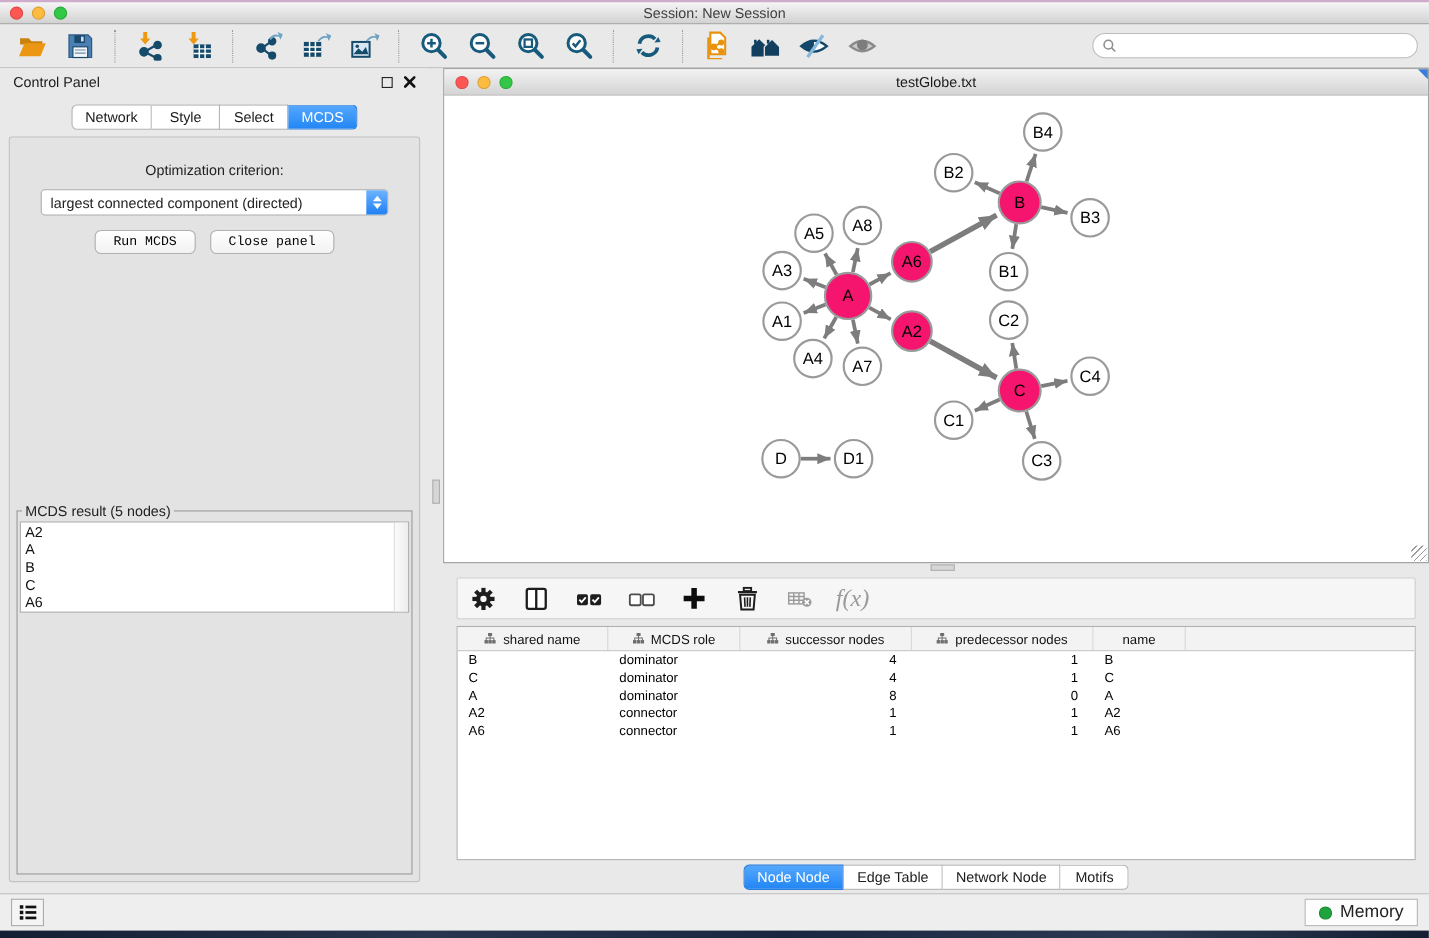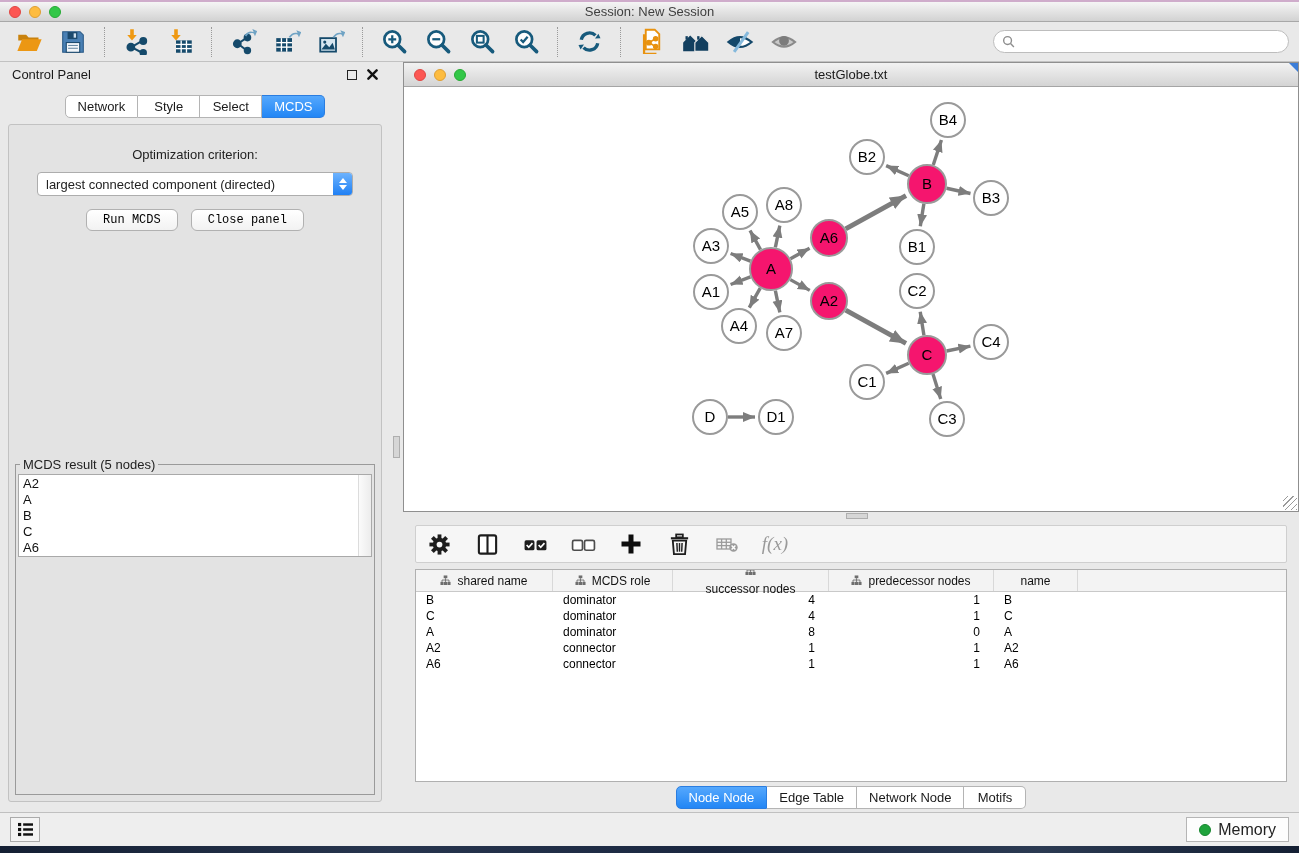--- a/index.html
+++ b/index.html
@@ -74,21 +74,21 @@
     background:repeating-linear-gradient(135deg, transparent 0 3px, #9a9a9a 3px 4px); }
   .h-gap { height:9px; position:relative; }
   .h-gap .handle { position:absolute; left:443px; top:1px; width:22px; height:6px; background:#d6d6d6; border:1px solid #aeaeae; }
 
   
   .table-panel { flex:1; display:flex; flex-direction:column; background:#e9e9e9; min-height:0; }
   .tp-header { height:23px; display:flex; align-items:center; padding:0 14px; }
   .tp-title { font-size:13px; }
   .tp-toolbar { margin:4px 12px 6px 12px; height:38px; background:#f6f6f6; border:1px solid #cfcfcf; border-radius:2px; display:flex; align-items:center; padding:0 10px; gap:22px; }
   .tpt-btn { width:26px; height:26px; display:flex; align-items:center; justify-content:center; cursor:default; }
-  .fx { font-family:"Liberation Serif", serif; font-style:italic; font-size:19px; color:#9a9a9a;text-align:center; }
+  .fx { font-family:"Liberation Serif", serif; font-style:italic; font-size:22px; color:#9a9a9a;text-align:center; }
   .tp-table { margin:0 12px; flex:1; background:#fff; border:1px solid #b0b0b0; overflow:hidden; display:flex; flex-direction:column; }
   .thead { display:flex; height:22px; background:#f3f3f3; border-bottom:1px solid #c9c9c9; }
   .th { display:flex; align-items:center; justify-content:center; gap:6px; font-size:12px; color:#111; border-right:1px solid #d8d8d8; position:relative; }
   .th .hicon { flex:0 0 auto; }
   .tbody { flex:1; }
   .tr { display:flex; height:16px; }
   .td { font-size:12px; color:#000; padding:0 4px; display:flex; align-items:center; }
   .td.num { justify-content:flex-end; padding-right:14px; }
   .td.txt { padding-left:10px; }
   .tp-tabs { height:30px; display:flex; align-items:center; justify-content:center; }
@@ -565,21 +565,21 @@
               <div class="th" style="width: 120px;">
                 <svg class="hicon" width="11" height="11" viewBox="0 0 12 12">
                   <rect x="4" y="0.5" width="4" height="3" fill="#6e6e6e"></rect>
                   <rect x="0.5" y="7.5" width="3.4" height="3.4" fill="#6e6e6e"></rect>
                   <rect x="8.1" y="7.5" width="3.4" height="3.4" fill="#6e6e6e"></rect>
                   <rect x="4.3" y="7.5" width="3.4" height="3.4" fill="#6e6e6e"></rect>
                   <path d="M6 3.5v2M2.2 7.5V5.5h7.6v2M6 5.5v2" stroke="#6e6e6e" stroke-width="1" fill="none"></path>
                 </svg>
                 <span>MCDS role</span>
               </div>
-              <div class="th" style="width: 156px; flex-direction: column;">
+              <div class="th" style="width: 156px;">
                 <svg class="hicon" width="11" height="11" viewBox="0 0 12 12">
                   <rect x="4" y="0.5" width="4" height="3" fill="#6e6e6e"></rect>
                   <rect x="0.5" y="7.5" width="3.4" height="3.4" fill="#6e6e6e"></rect>
                   <rect x="8.1" y="7.5" width="3.4" height="3.4" fill="#6e6e6e"></rect>
                   <rect x="4.3" y="7.5" width="3.4" height="3.4" fill="#6e6e6e"></rect>
                   <path d="M6 3.5v2M2.2 7.5V5.5h7.6v2M6 5.5v2" stroke="#6e6e6e" stroke-width="1" fill="none"></path>
                 </svg>
                 <span>successor nodes</span>
               </div>
               <div class="th" style="width: 165px;">

